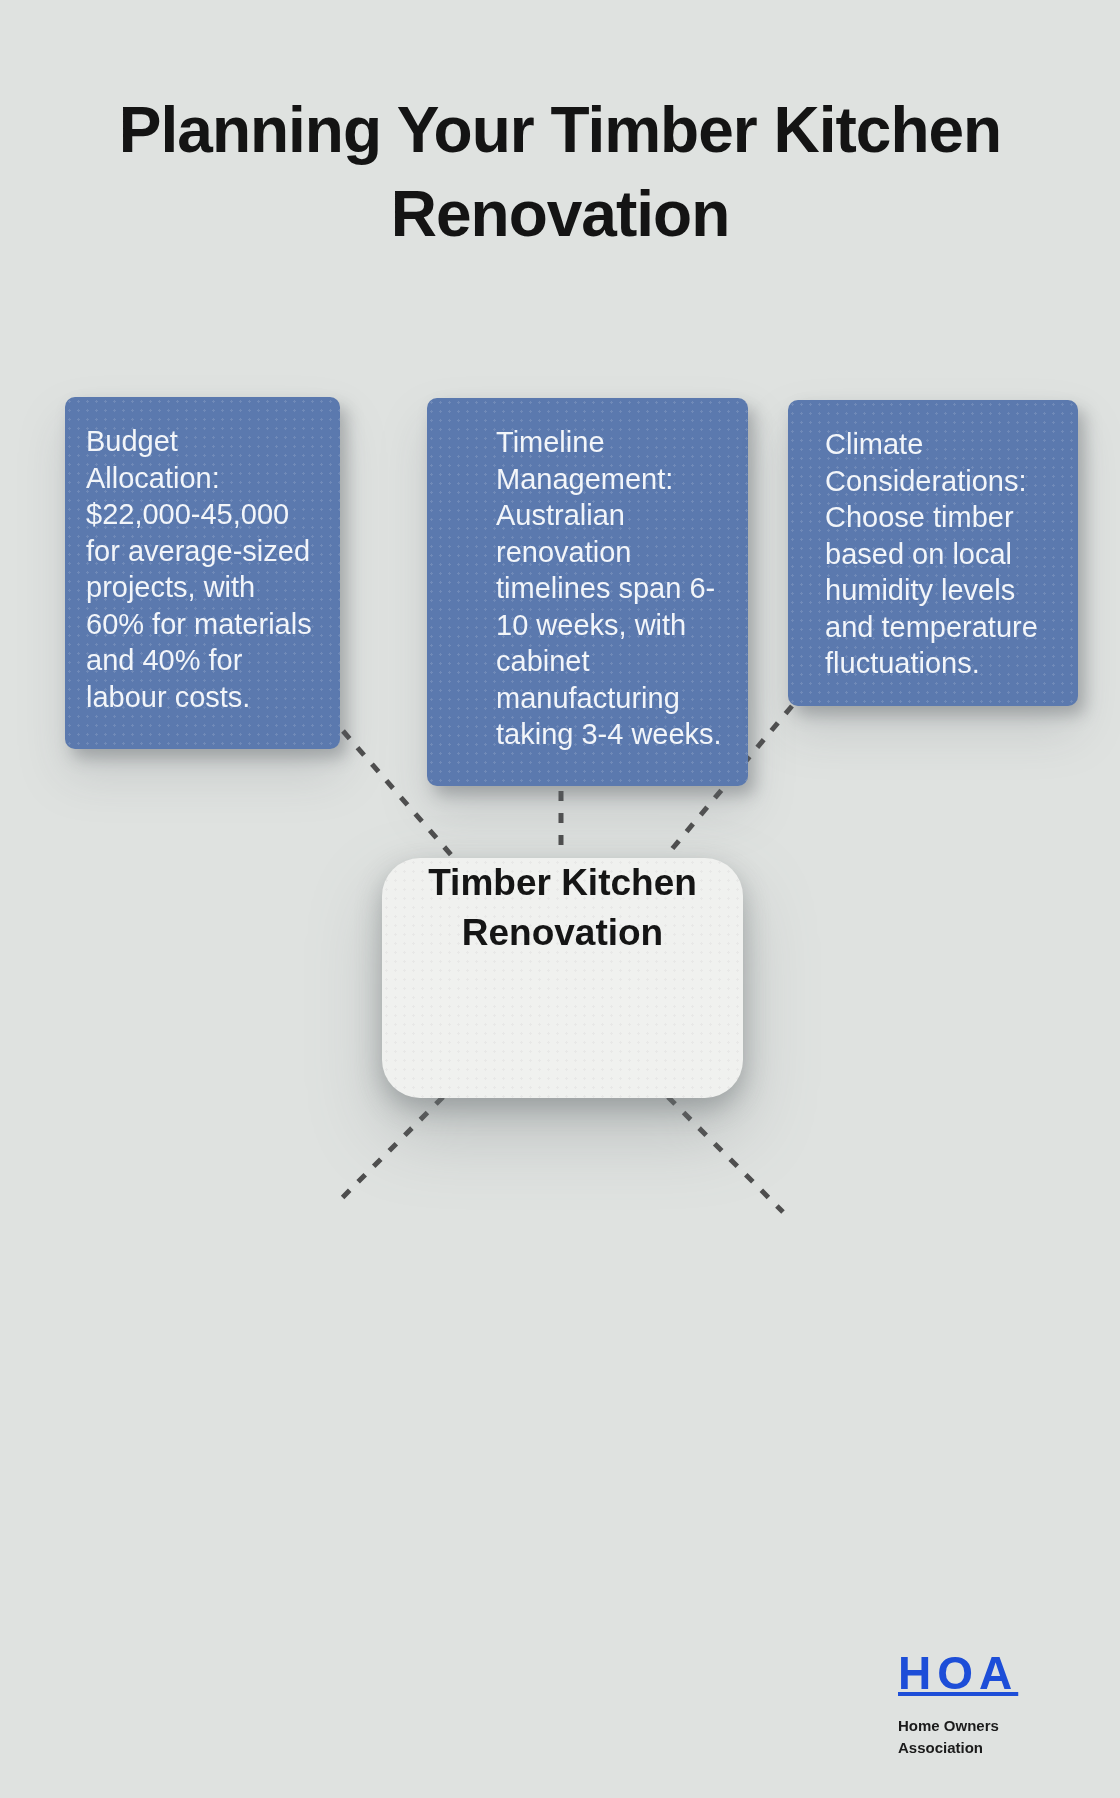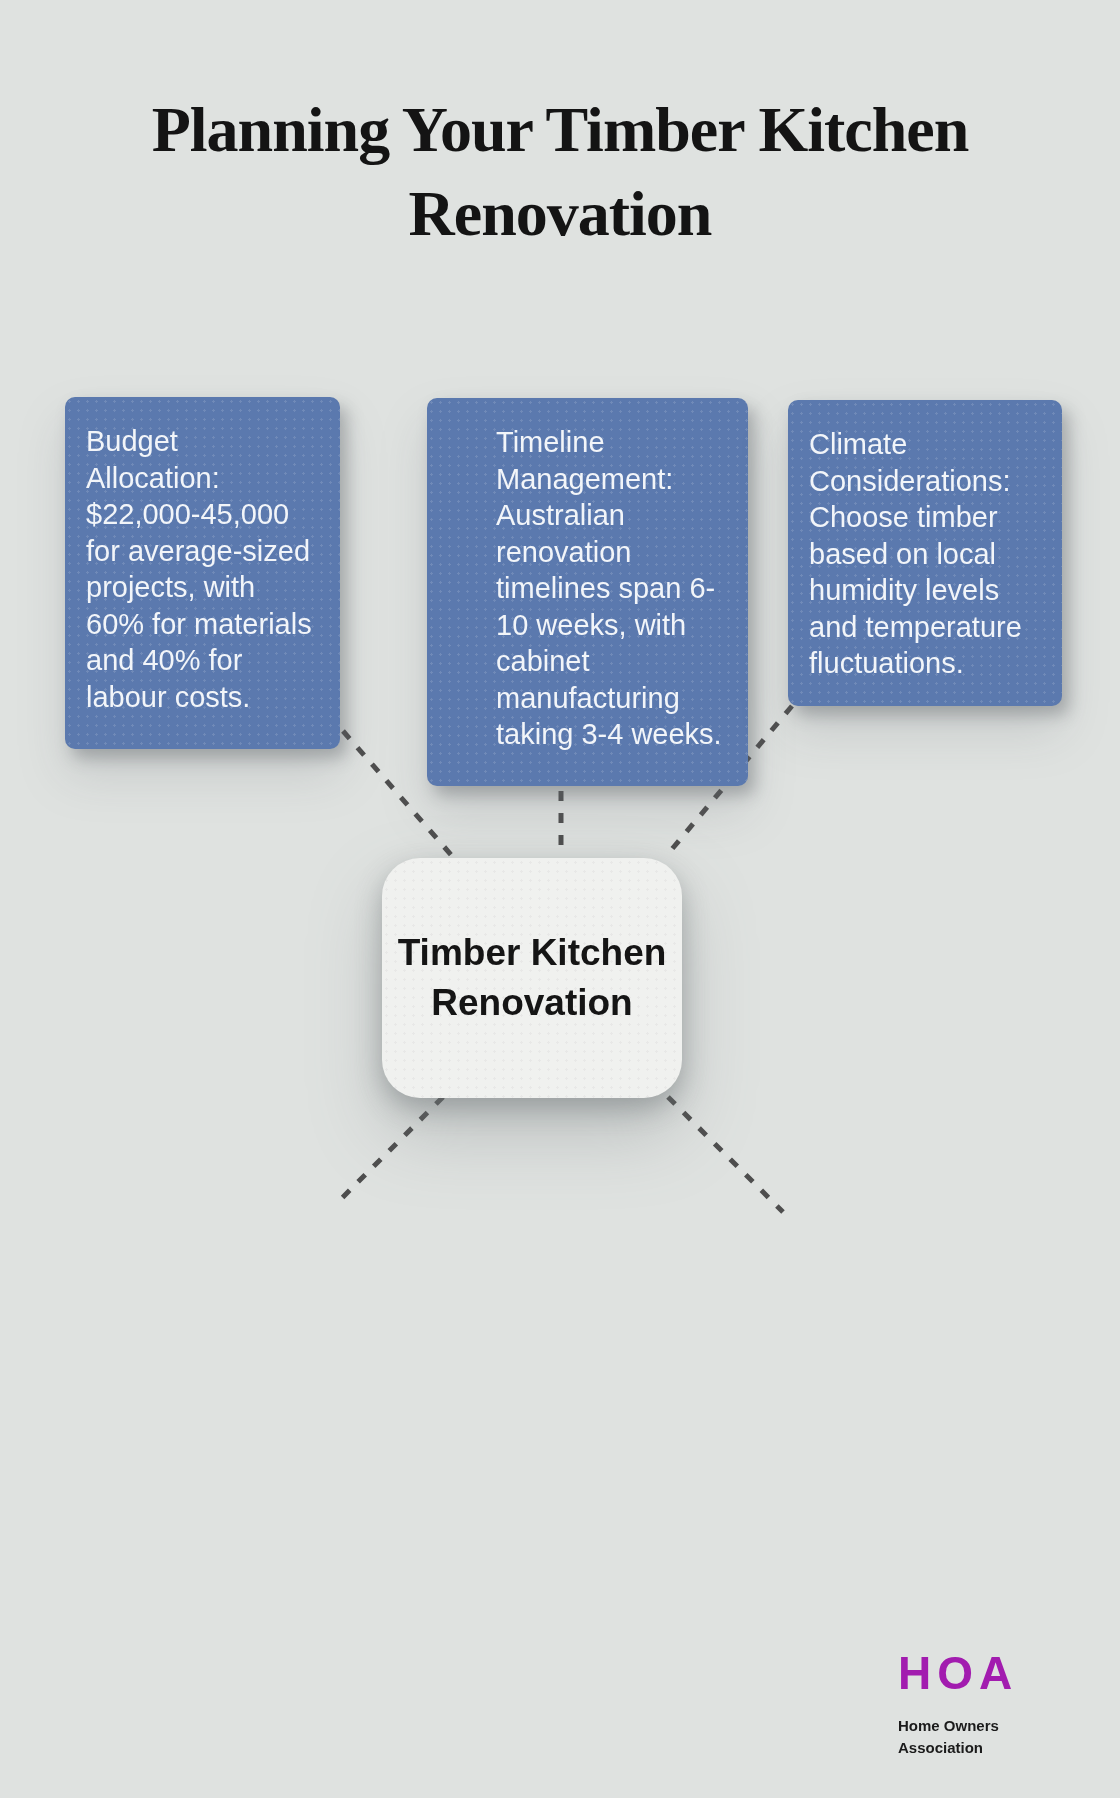--- a/index.html
+++ b/index.html
@@ -23,21 +23,20 @@
     top: 88px;
     left: 0;
     width: 100%;
     margin: 0;
     text-align: center;
     font-size: 64px;
     line-height: 84px;
     font-weight: 800;
     letter-spacing: -1px;
     color: #141414;
-    font-family: Liberation Serif, serif;
   }
 
   
   svg.connectors {
     position: absolute;
     top: 0; left: 0;
     width: 1120px; height: 1798px;
     pointer-events: none;
   }
   svg.connectors line {
@@ -56,36 +55,35 @@
     box-shadow: 7px 9px 16px rgba(88,93,98,0.38), 0 26px 48px rgba(120,125,128,0.22);
   }
   .node-text {
     padding: 26px 20px 20px 21px;
     font-size: 29px;
     line-height: 36.5px;
     color: #f2f5f9;
   }
   .node-budget     { left: 65px;  top: 397px;  width: 275px; height: 352px; }
   .node-timeline   { left: 427px; top: 398px;  width: 273px; height: 388px; padding-left: 48px; }
-  .node-climate    { left: 788px; top: 400px;  width: 274px; height: 306px; }
+  .node-climate    { left: 788px; top: 400px;  width: 274px; height: 306px; padding-left: 16px; }
   .node-contractor { left: 65px;  top: 1170px; width: 275px; height: 349px; }
   .node-permit     { left: 790px; top: 1170px; width: 272px; height: 389px; }
 
   
   .center-node {
     position: absolute;
     left: 382px; top: 858px;
-    width: 300px; height: 240px;
+    width: 361px; height: 240px;
     background-color: #f0f1ef;
     background-image: radial-gradient(rgba(0,0,0,0.035) 1.3px, transparent 1.4px);
     background-size: 9px 9px;
     border-radius: 38px;
     box-shadow: 0 10px 26px rgba(105,110,114,0.45), 0 34px 70px rgba(120,125,128,0.35);
     display: flex;
-    align-items: center;
     justify-content: center;
   }
   .center-text {
     font-size: 37px;
     line-height: 50px;
     font-weight: bold;
     color: #151515;
     text-align: center;
   }
 
@@ -93,21 +91,22 @@
   .logo {
     position: absolute;
     left: 898px;
     top: 1650px;
   }
   .logo-acronym {
     font-size: 46px;
     line-height: 46px;
     font-weight: 900;
     letter-spacing: 6px;
-    color: #a21caf;
+    color: #1d4ed8;
+    text-decoration: underline;
   }
   .logo-sub {
     margin-top: 19px;
     font-size: 15px;
     line-height: 21.5px;
     font-weight: bold;
     color: #1b1b1b;
   }
 </style>
 </head>

